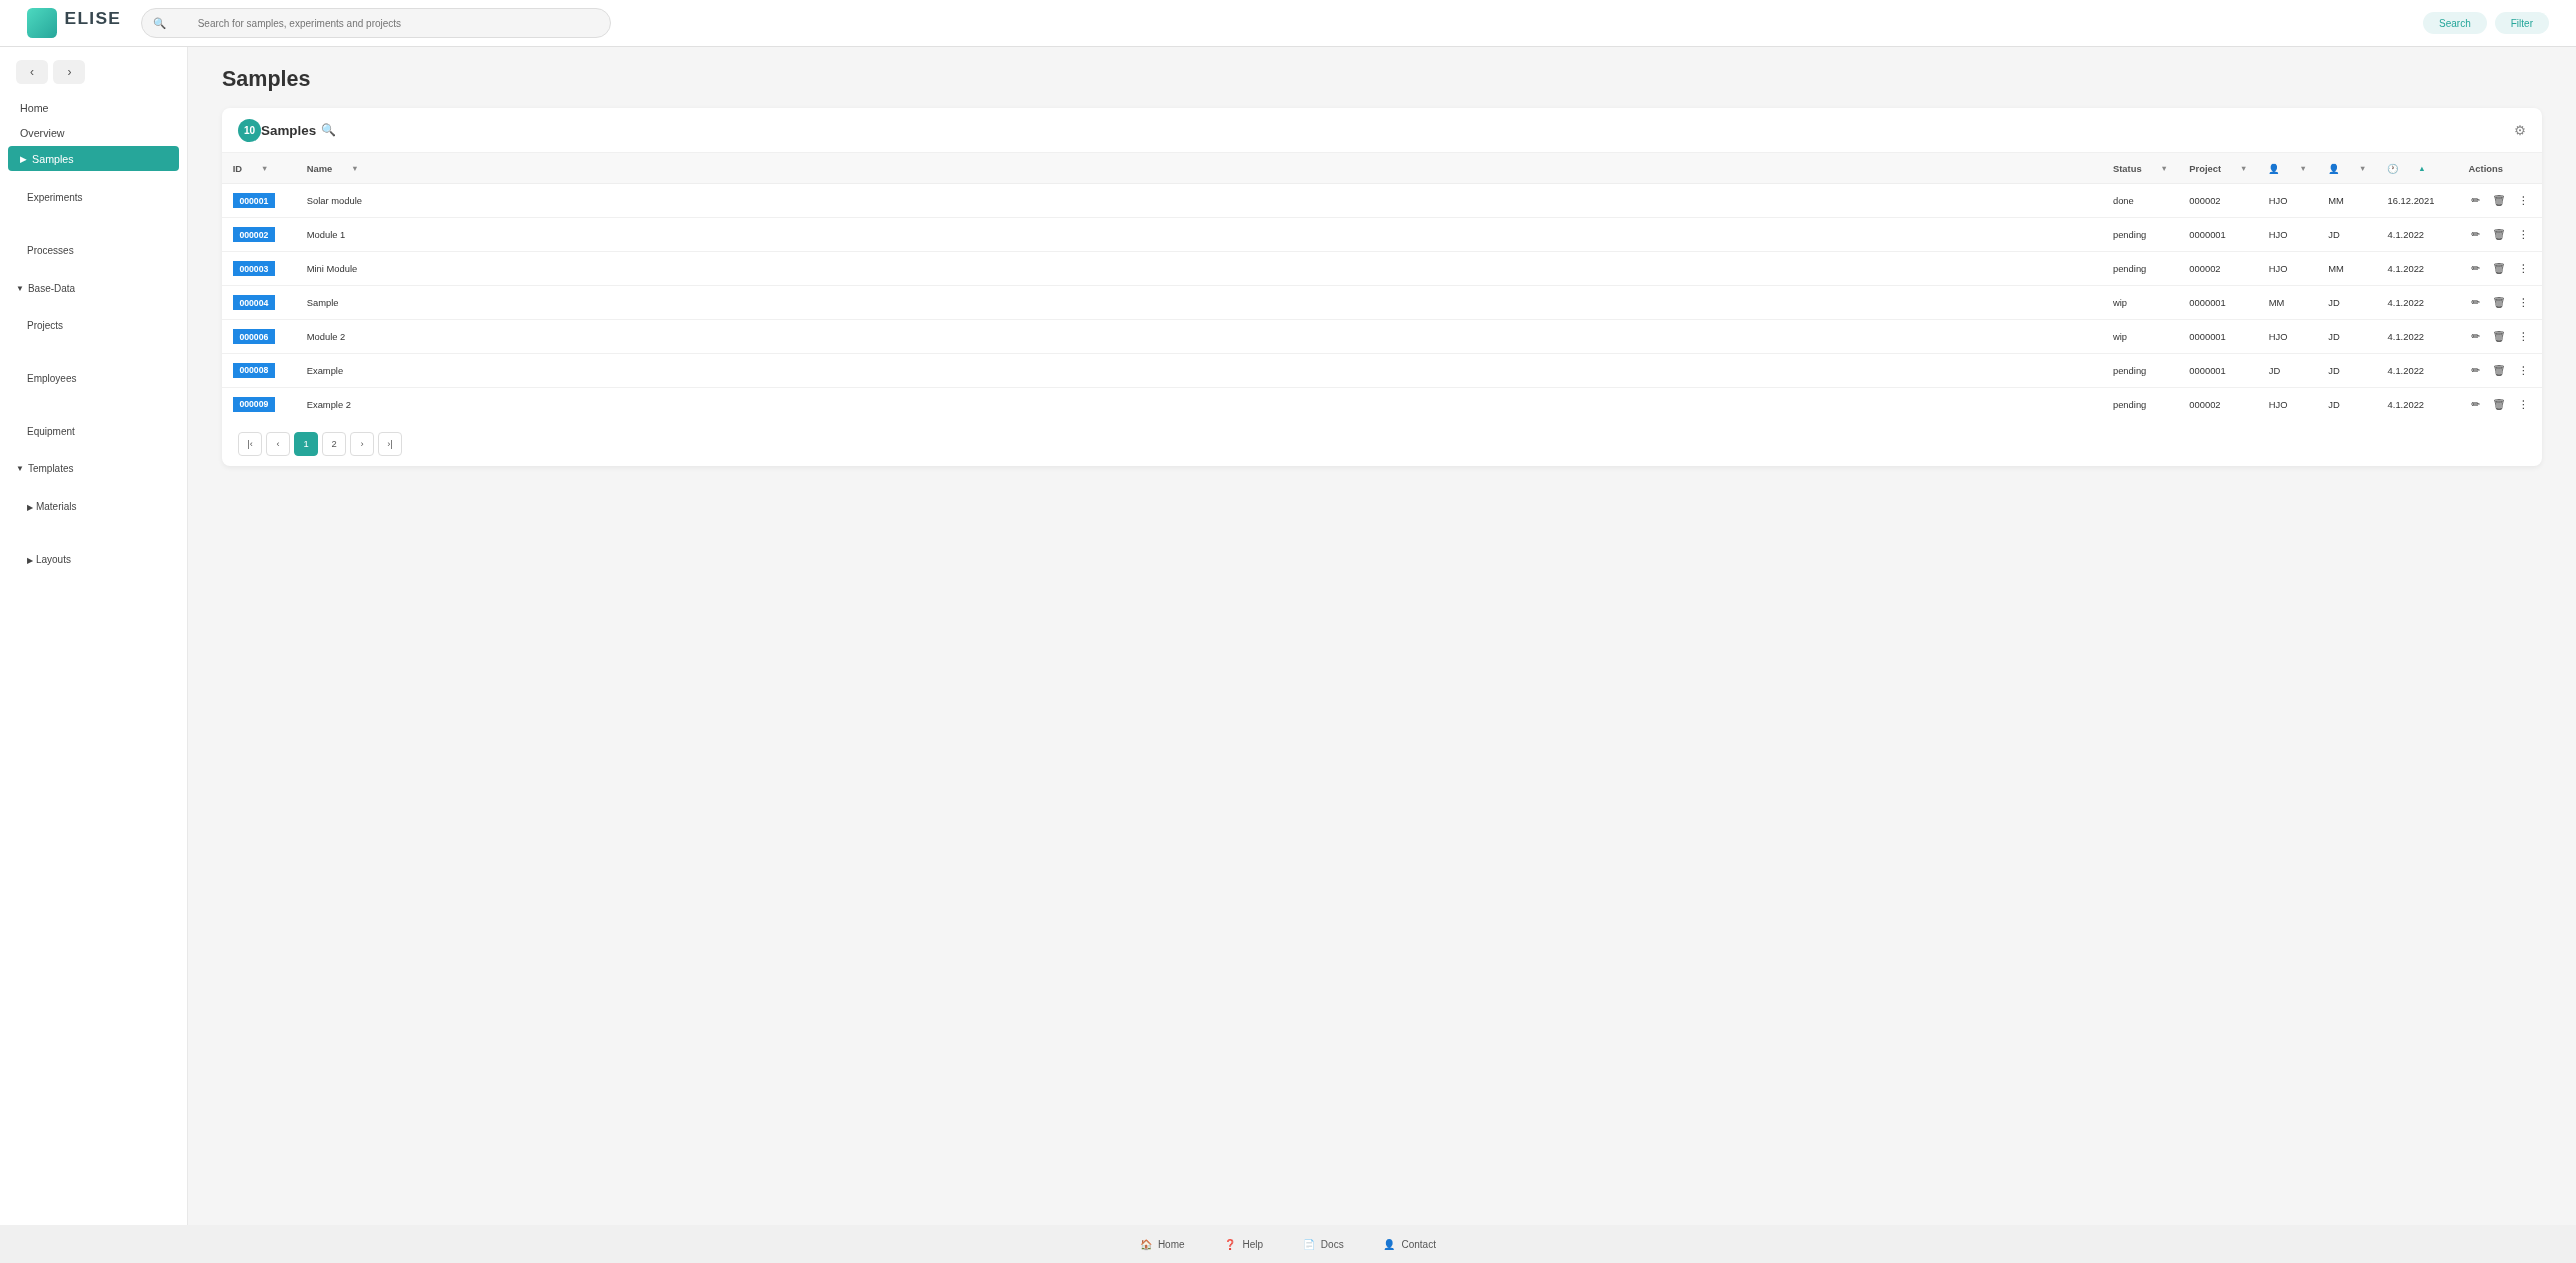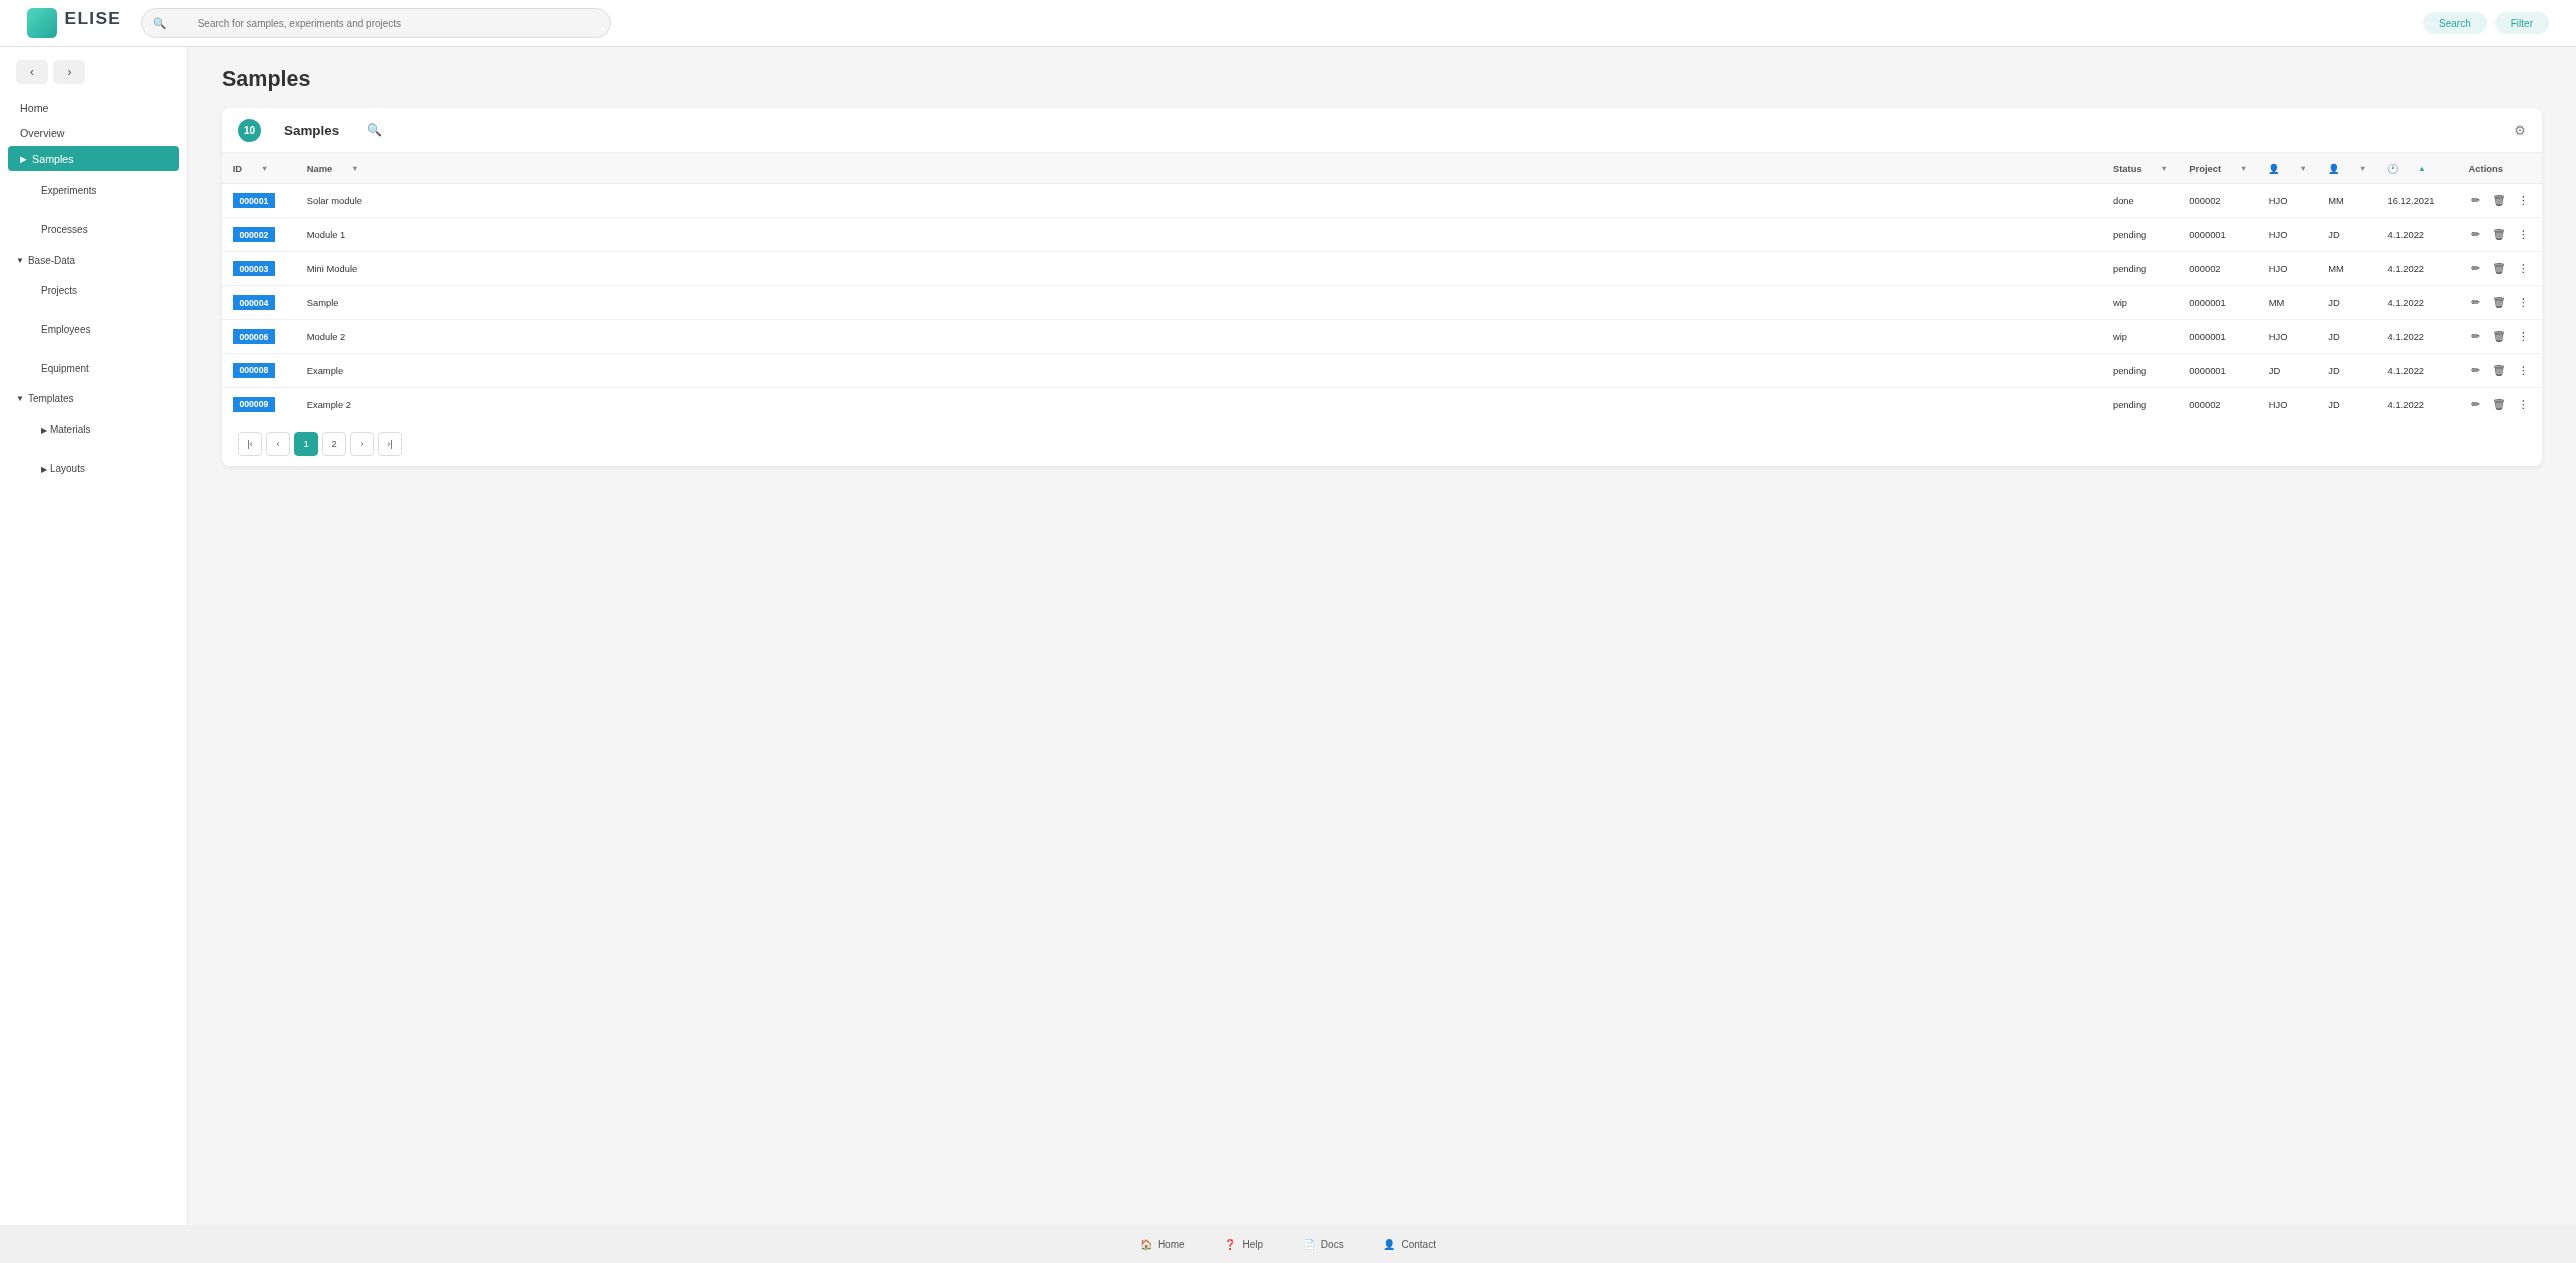--- a/index.html
+++ b/index.html
@@ -19,33 +19,33 @@
     
     .layout { display: flex; flex: 1; }
 
     
     .sidebar { width: 188px; background: #fff; border-right: 0.7px solid #e8e8e8; padding: 13.4px 0; display: flex; flex-direction: column; }
     .sidebar-nav-arrows { display: flex; gap: 5.4px; padding: 0 16px 10.7px; }
     .nav-arrow { background: #f0f0f0; border: none; border-radius: 5.4px; width: 32px; height: 24px; cursor: pointer; font-size: 12px; color: #555; }
     .sidebar-item { padding: 6.7px 20px; cursor: pointer; font-size: 10.7px; color: #444; display: flex; align-items: center; gap: 5.4px; }
     .sidebar-item.active { background: #26a69a; color: #fff; border-radius: 4px; margin: 0 8px; padding: 6.7px 12px; }
     .sidebar-section { padding: 5.4px 16px; font-size: 10px; color: #444; cursor: pointer; display: flex; align-items: center; gap: 4px; }
-    .sidebar-sub { padding: 14px 27px; font-size: 10px; color: #444; cursor: pointer; margin-left: 14px; }
+    .sidebar-sub { padding: 21px 27px; font-size: 10px; color: #444; cursor: pointer; }
     .chevron { font-size: 8px; }
 
     
     .main { flex: 1; padding: 20px 34px; }
     .page-title { font-size: 21.5px; font-weight: 600; color: #333; margin-bottom: 16px; }
     .toolbar { display: flex; gap: 10.7px; margin-bottom: 16px; align-items: center; }
     .btn-new-sample { background: #26a69a; color: #fff; border: none; border-radius: 16px; padding: 6.7px 16px; font-size: 10.7px; cursor: pointer; display: flex; align-items: center; gap: 5.4px; font-weight: 500; }
     .btn-export { background: #fff; color: #444; border: 0.7px solid #ddd; border-radius: 16px; padding: 6.7px 16px; font-size: 10.7px; cursor: pointer; display: flex; align-items: center; gap: 5.4px; }
 
     
     .table-card { background: #fff; border-radius: 8px; box-shadow: 0 1.3px 5.4px rgba(0,0,0,0.06); overflow: hidden; }
-    .table-header { display: flex; align-items: center; padding: 10.7px 16px; border-bottom: 0.7px solid #f0f0f0; gap: 23px; }
+    .table-header { display: flex; align-items: center; padding: 10.7px 16px; border-bottom: 0.7px solid #f0f0f0; gap: 0; }
     .sample-count { background: #26a69a; color: #fff; border-radius: 50%; width: 23px; height: 23px; display: flex; align-items: center; justify-content: center; font-size: 10px; font-weight: 700; }
     .table-title { font-size: 13.4px; font-weight: 600; color: #333; }
     .table-search-icon { color: #888; font-size: 12px; cursor: pointer; margin-left: 5.4px; }
     .table-settings { margin-left: auto; color: #888; cursor: pointer; font-size: 13.4px; }
 
     
     table { width: 100%; border-collapse: collapse; }
     thead tr { background: #f8f8f8; }
     th { padding: 9.4px 10.7px; text-align: left; font-size: 9.4px; font-weight: 600; color: #555; border-bottom: 0.7px solid #eee; white-space: nowrap; }
     td { padding: 8.7px 10.7px; font-size: 9.4px; color: #333; border-bottom: 0.7px solid #f0f0f0; }

